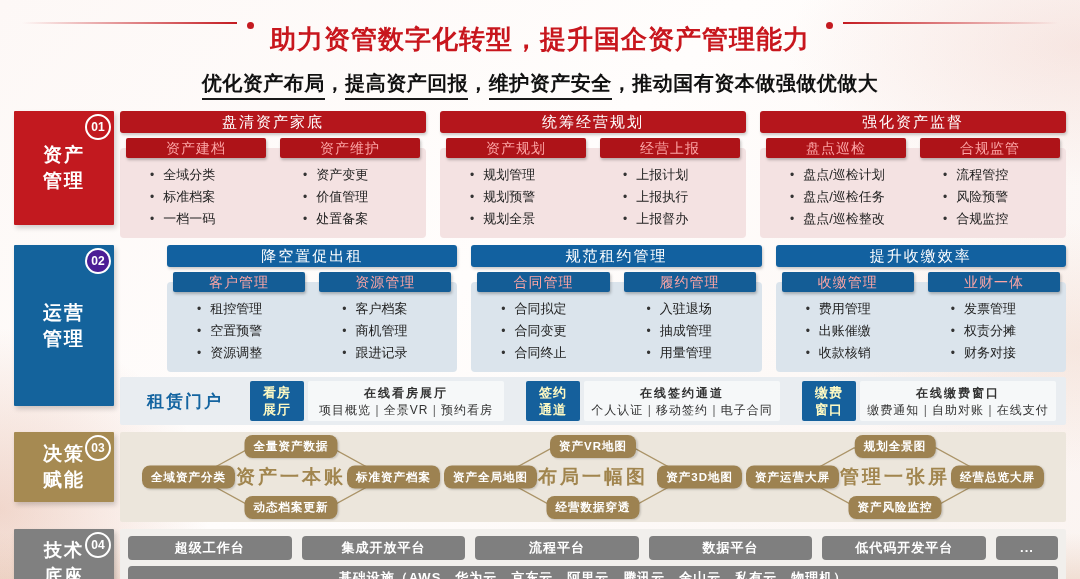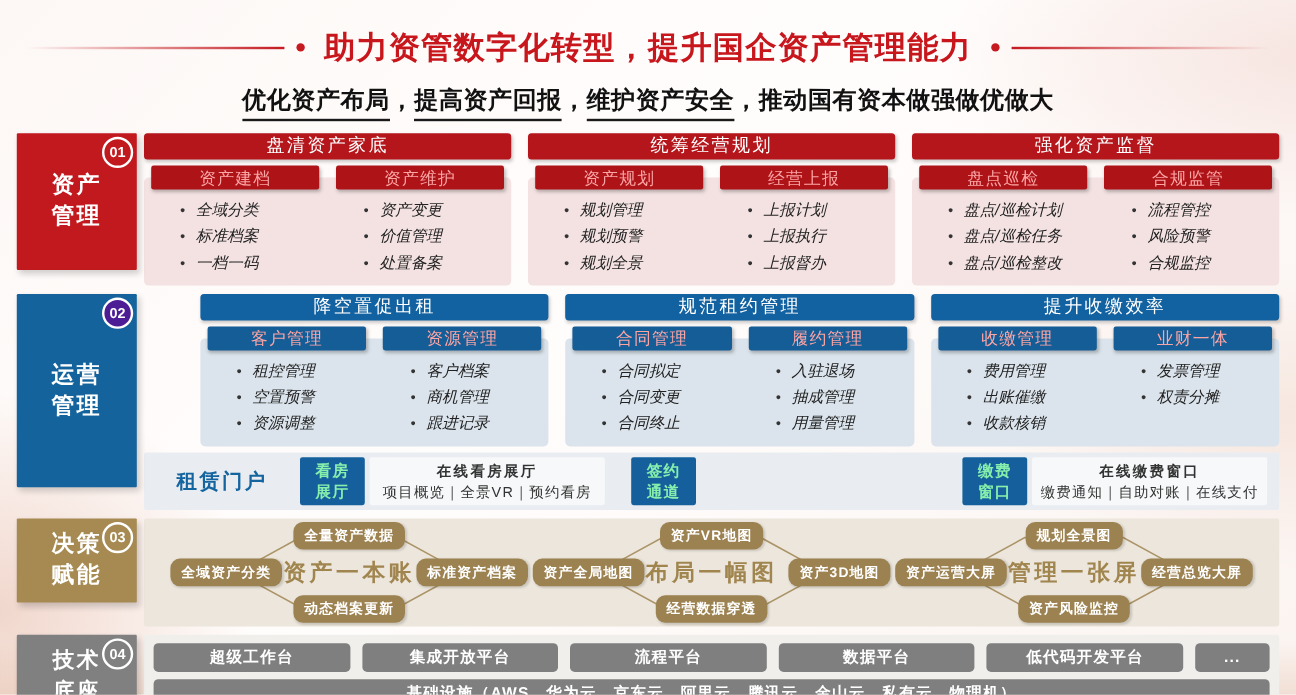--- a/index.html
+++ b/index.html
@@ -14,21 +14,21 @@
     background:
       radial-gradient(ellipse 420px 200px at 100% 8%, rgba(232,185,175,0.30), transparent 70%),
       radial-gradient(ellipse 300px 260px at 0% 88%, rgba(205,120,85,0.28), transparent 70%),
       radial-gradient(ellipse 380px 180px at 100% 60%, rgba(225,175,150,0.22), transparent 70%),
       linear-gradient(to top, rgba(210,160,125,0.25), rgba(210,160,125,0) 8%),
       linear-gradient(135deg,#fdf8f6 0%,#fffdfc 45%,#fbf4f1 100%);
     padding:14px;
   }
 
   
-  .title-row { display:flex; align-items:center; justify-content:center; gap:10px; margin-top:8px; }
+  .title-row { display:flex; justify-content:center; gap:10px; margin-top:8px; }
   .decor-line { width:215px; height:2px; }
   .decor-line.left  { background:linear-gradient(to right, rgba(196,26,32,0), #c41a20); }
   .decor-line.right { background:linear-gradient(to left,  rgba(196,26,32,0), #c41a20); }
   .decor-dot { width:7px; height:7px; border-radius:50%; background:#c41a20; }
   .main-title { color:#c8161d; font-size:26px; font-weight:bold; letter-spacing:1px; padding:0 6px; }
   .subtitle { text-align:center; margin-top:13px; font-size:20px; font-weight:bold; color:#111; letter-spacing:0.5px; }
   .subtitle .u { border-bottom:2.5px solid #1a1a1a; padding-bottom:4px; }
 
   
   .band { display:flex; gap:6px; margin-top:7px; }
@@ -59,38 +59,38 @@
   .blue .col-header { background:#1261a0; }
   .sub-row { display:flex; justify-content:space-between; padding:0 6px; margin-top:5px; position:relative; z-index:2; gap:14px; }
   .sub-bar {
     flex:1; height:20px; line-height:20px; text-align:center; color:#fca5a5;
     font-size:14px; font-weight:normal; letter-spacing:1px; border-radius:2px;
     box-shadow:1px 2px 3px rgba(0,0,0,0.25);
   }
   .red  .sub-bar { background:#ae1318; }
   .blue .sub-bar { background:#145d96; }
   .col-body {
-    margin-top:-10px; border-radius:4px; display:flex; padding:16px 0 8px 0; flex:1;font-style:italic;
+    margin-top:-10px; border-radius:4px; display:flex; padding:16px 0 8px 0; flex:1;
   }
   .red  .col-body { background:#f4e2e2; }
   .blue .col-body { background:#dbe4ec; }
   .list { flex:1; padding-left:30px; }
   .item { font-size:13px; color:#222; line-height:21px; }
   .item::before { content:"•"; margin-right:9px; color:#333; font-size:12px; }
 
   
   .portal {
     margin-top:5px; height:48px; background:#e9edf1; border-radius:2px;
     display:flex; align-items:center;
   }
   .portal-label { width:130px; flex:0 0 130px; text-align:center; color:#1464a0; font-size:17px; font-weight:bold; letter-spacing:2px; }
   .portal-groups { flex:1; display:flex; gap:22px; padding-right:10px; }
   .pgroup { display:flex; flex:1; gap:4px; }
   .ptag {
-    width:54px; flex:0 0 54px; height:40px; background:#15609c; color:#86efac; border-radius:2px;
+    width:54px; flex:0 0 54px; height:40px; background:#15609c; color:#fef9c3; border-radius:2px;
     display:flex; flex-direction:column; align-items:center; justify-content:center;
     font-size:13px; font-weight:bold; line-height:17px; letter-spacing:1px;
   }
   .pdetail {
     flex:1; height:40px; background:#f6f8f9; border-radius:2px;
     display:flex; flex-direction:column; align-items:center; justify-content:center;
   }
   .pdetail .l1 { font-size:12px; color:#333; font-weight:bold; letter-spacing:2px; line-height:18px; }
   .pdetail .l2 { font-size:12px; color:#333; letter-spacing:1px; line-height:17px; }
 
@@ -272,20 +272,21 @@
           </div>
           <div class="col-body">
             <div class="list">
               <div class="item">费用管理</div>
               <div class="item">出账催缴</div>
               <div class="item">收款核销</div>
             </div>
             <div class="list">
               <div class="item">发票管理</div>
               <div class="item">权责分摊</div>
+              <div class="item">财务对接</div>
             </div>
           </div>
         </div>
 
       </div>
 
       <div class="portal">
         <div class="portal-label">租赁门户</div>
         <div class="portal-groups">
           <div class="pgroup">
@@ -295,20 +296,24 @@
             </div>
             <div class="pdetail">
               <span class="l1">在线看房展厅</span>
               <span class="l2">项目概览｜全景VR｜预约看房</span>
             </div>
           </div>
           <div class="pgroup">
             <div class="ptag">
               <span>签约</span>
               <span>通道</span>
+            </div>
+            <div class="pdetail">
+              <span class="l1">在线签约通道</span>
+              <span class="l2">个人认证｜移动签约｜电子合同</span>
             </div>
           </div>
           <div class="pgroup">
             <div class="ptag">
               <span>缴费</span>
               <span>窗口</span>
             </div>
             <div class="pdetail">
               <span class="l1">在线缴费窗口</span>
               <span class="l2">缴费通知｜自助对账｜在线支付</span>

